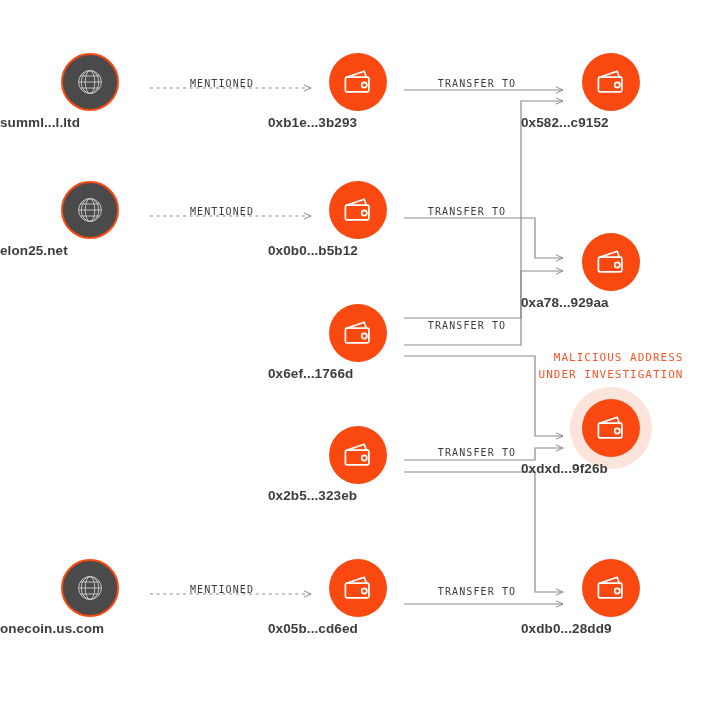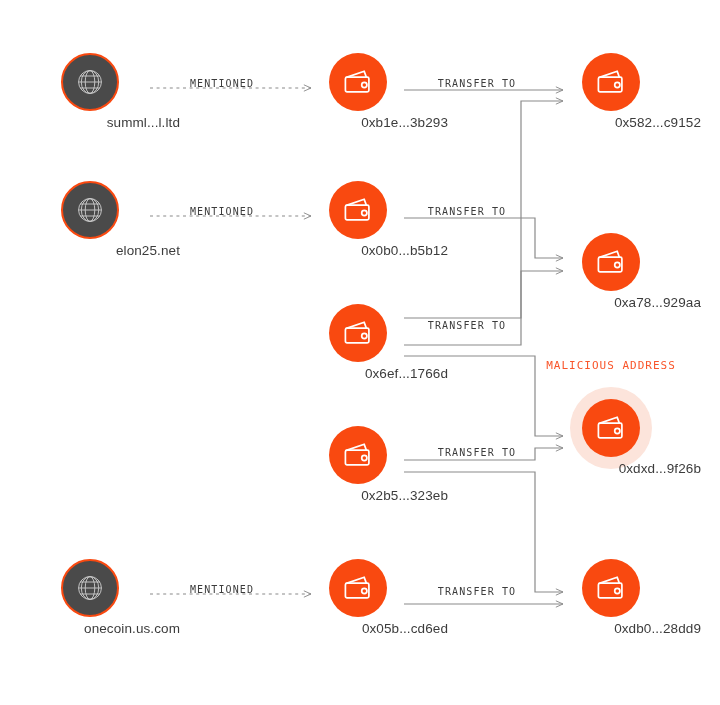--- a/index.html
+++ b/index.html
@@ -70,26 +70,27 @@
     left: -41px;
     top: -41px;
     border-radius: 50%;
     background: #fce4db;
   }
   .node-label {
     position: absolute;
     left: -90px;
     top: 33px;
     width: 180px;
-    text-align: right;
+    text-align: left;
     font-size: 13.5px;
     color: #3c3c3c;
     font-family: "Liberation Sans", sans-serif;
     white-space: nowrap;
     letter-spacing: 0.1px;
+    font-weight: bold;
   }
 
   .edge-label {
     position: absolute;
     font-family: "DejaVu Sans Mono", monospace;
     font-size: 10px;
     letter-spacing: 1.1px;
     color: #3c3c3c;
     white-space: nowrap;
     transform: translateX(-50%);
@@ -97,21 +98,20 @@
   .alert-label {
     position: absolute;
     font-family: "DejaVu Sans Mono", monospace;
     font-size: 11px;
     letter-spacing: 1.0px;
     color: #f9552a;
     white-space: nowrap;
     line-height: 17px;
     text-align: right;
     transform: translateX(-50%);
-    margin-top: 8px;
   }
 </style>
 </head>
 <body>
 
 <div id="graph-root">
 
   <svg id="edge-layer" viewBox="0 0 720 705" width="720" height="705" xmlns="http://www.w3.org/2000/svg">
     <defs>
       <marker id="arrow-solid" viewBox="0 0 10 10" refX="9" refY="5" markerWidth="7" markerHeight="7" orient="auto-start-reverse">
@@ -277,16 +277,17 @@
       <div class="edge-label" style="left: 222px; top: 78px;">MENTIONED</div>
       <div class="edge-label" style="left: 222px; top: 206px;">MENTIONED</div>
       <div class="edge-label" style="left: 222px; top: 584px;">MENTIONED</div>
       <div class="edge-label" style="left: 477px; top: 78px;">TRANSFER TO</div>
       <div class="edge-label" style="left: 467px; top: 206px;">TRANSFER TO</div>
       <div class="edge-label" style="left: 467px; top: 320px;">TRANSFER TO</div>
       <div class="edge-label" style="left: 477px; top: 447px;">TRANSFER TO</div>
       <div class="edge-label" style="left: 477px; top: 586px;">TRANSFER TO</div>
       <div class="alert-label" style="left: 611px; top: 349px; color: rgb(249, 85, 42);">
         <div>MALICIOUS ADDRESS</div>
+        <div>UNDER INVESTIGATION</div>
       </div>
     </div>
 
 </div>
 
 </body></html>

